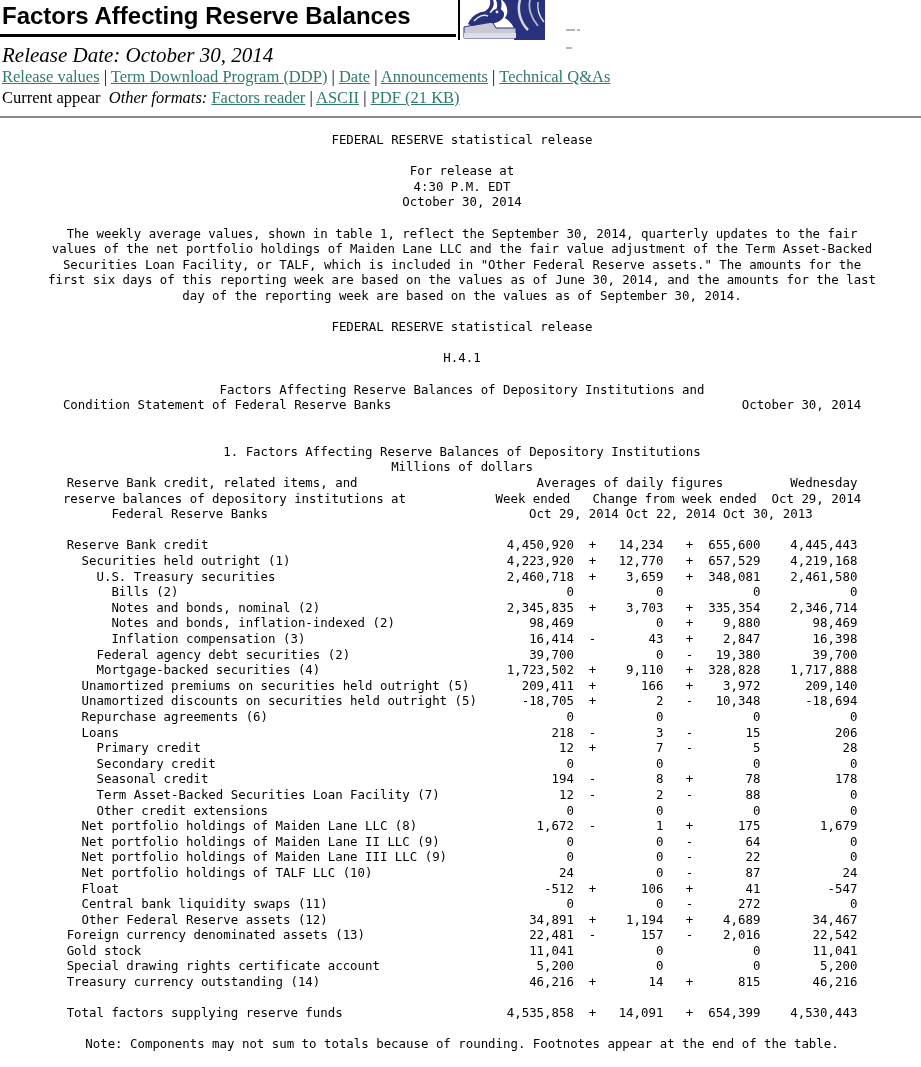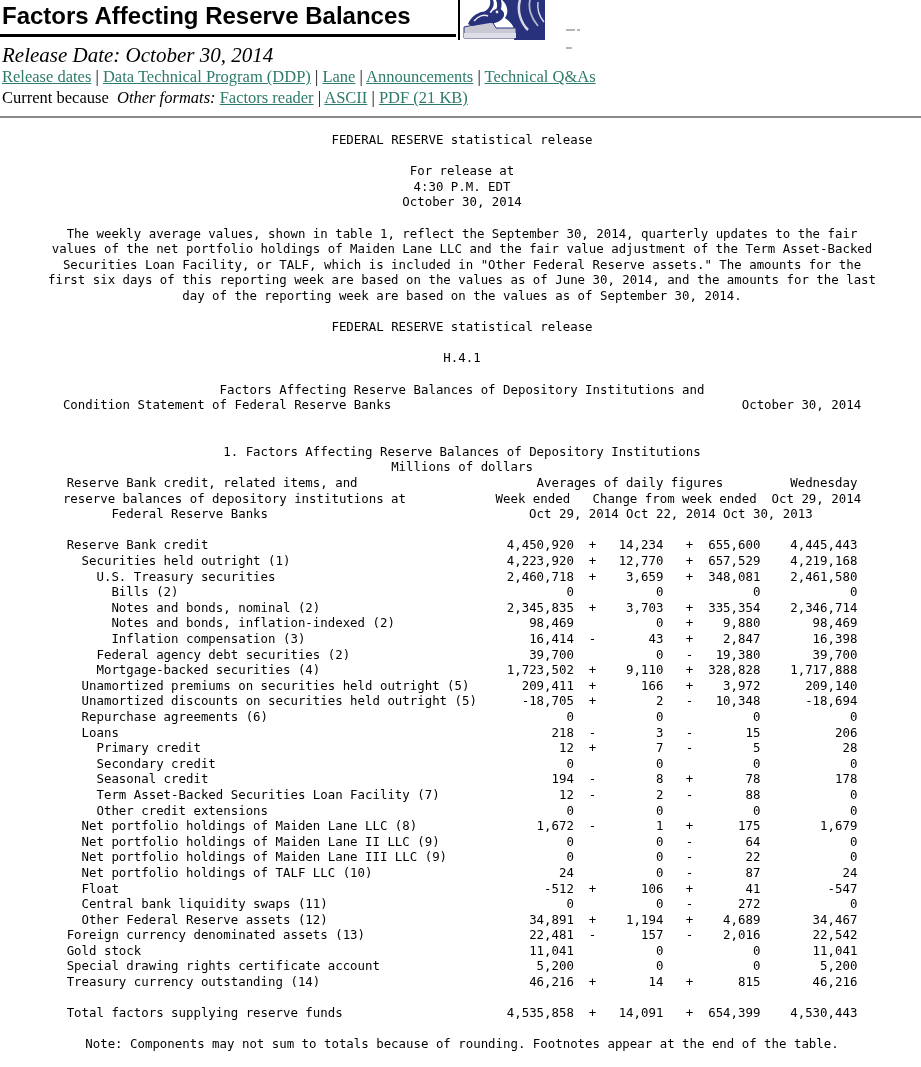--- a/index.html
+++ b/index.html
@@ -88,33 +88,33 @@
       <path d="M14 21 C18 16 24 14 28 16" stroke="#e9e9f1" stroke-width="1.5" fill="none"></path>
       <circle cx="37" cy="12" r="1.4" fill="#e9e9f1"></circle>
     </svg>
   </div>
   <div class="fine-print"><i class="fp1"></i><i class="fp2"></i><i class="fp3"></i></div>
 </div>
 
 <div class="release-date">Release Date: October 30, 2014</div>
 
 <div class="nav-line">
-  <a class="pagelink">Release dates</a>
+  <a class="pagelink">Release values</a>
   <span class="sep">|</span>
-  <a class="pagelink">Data Technical Program (DDP)</a>
+  <a class="pagelink">Term Download Program (DDP)</a>
   <span class="sep">|</span>
-  <a class="pagelink">Lane</a>
+  <a class="pagelink">Date</a>
   <span class="sep">|</span>
   <a class="pagelink">Announcements</a>
   <span class="sep">|</span>
   <a class="pagelink">Technical Q&amp;As</a>
 </div>
 
 <div class="formats-line">
-  <span class="plain">Current because</span>&nbsp;
+  <span class="plain">Current appear</span>&nbsp;
   <span class="plain italic">Other formats:</span>
   <a class="pagelink">Factors reader</a>
   <span class="sep">|</span>
   <a class="pagelink">ASCII</a>
   <span class="sep">|</span>
   <a class="pagelink">PDF (21 KB)</a>
 </div>
 
 <div class="rule"></div>
 

